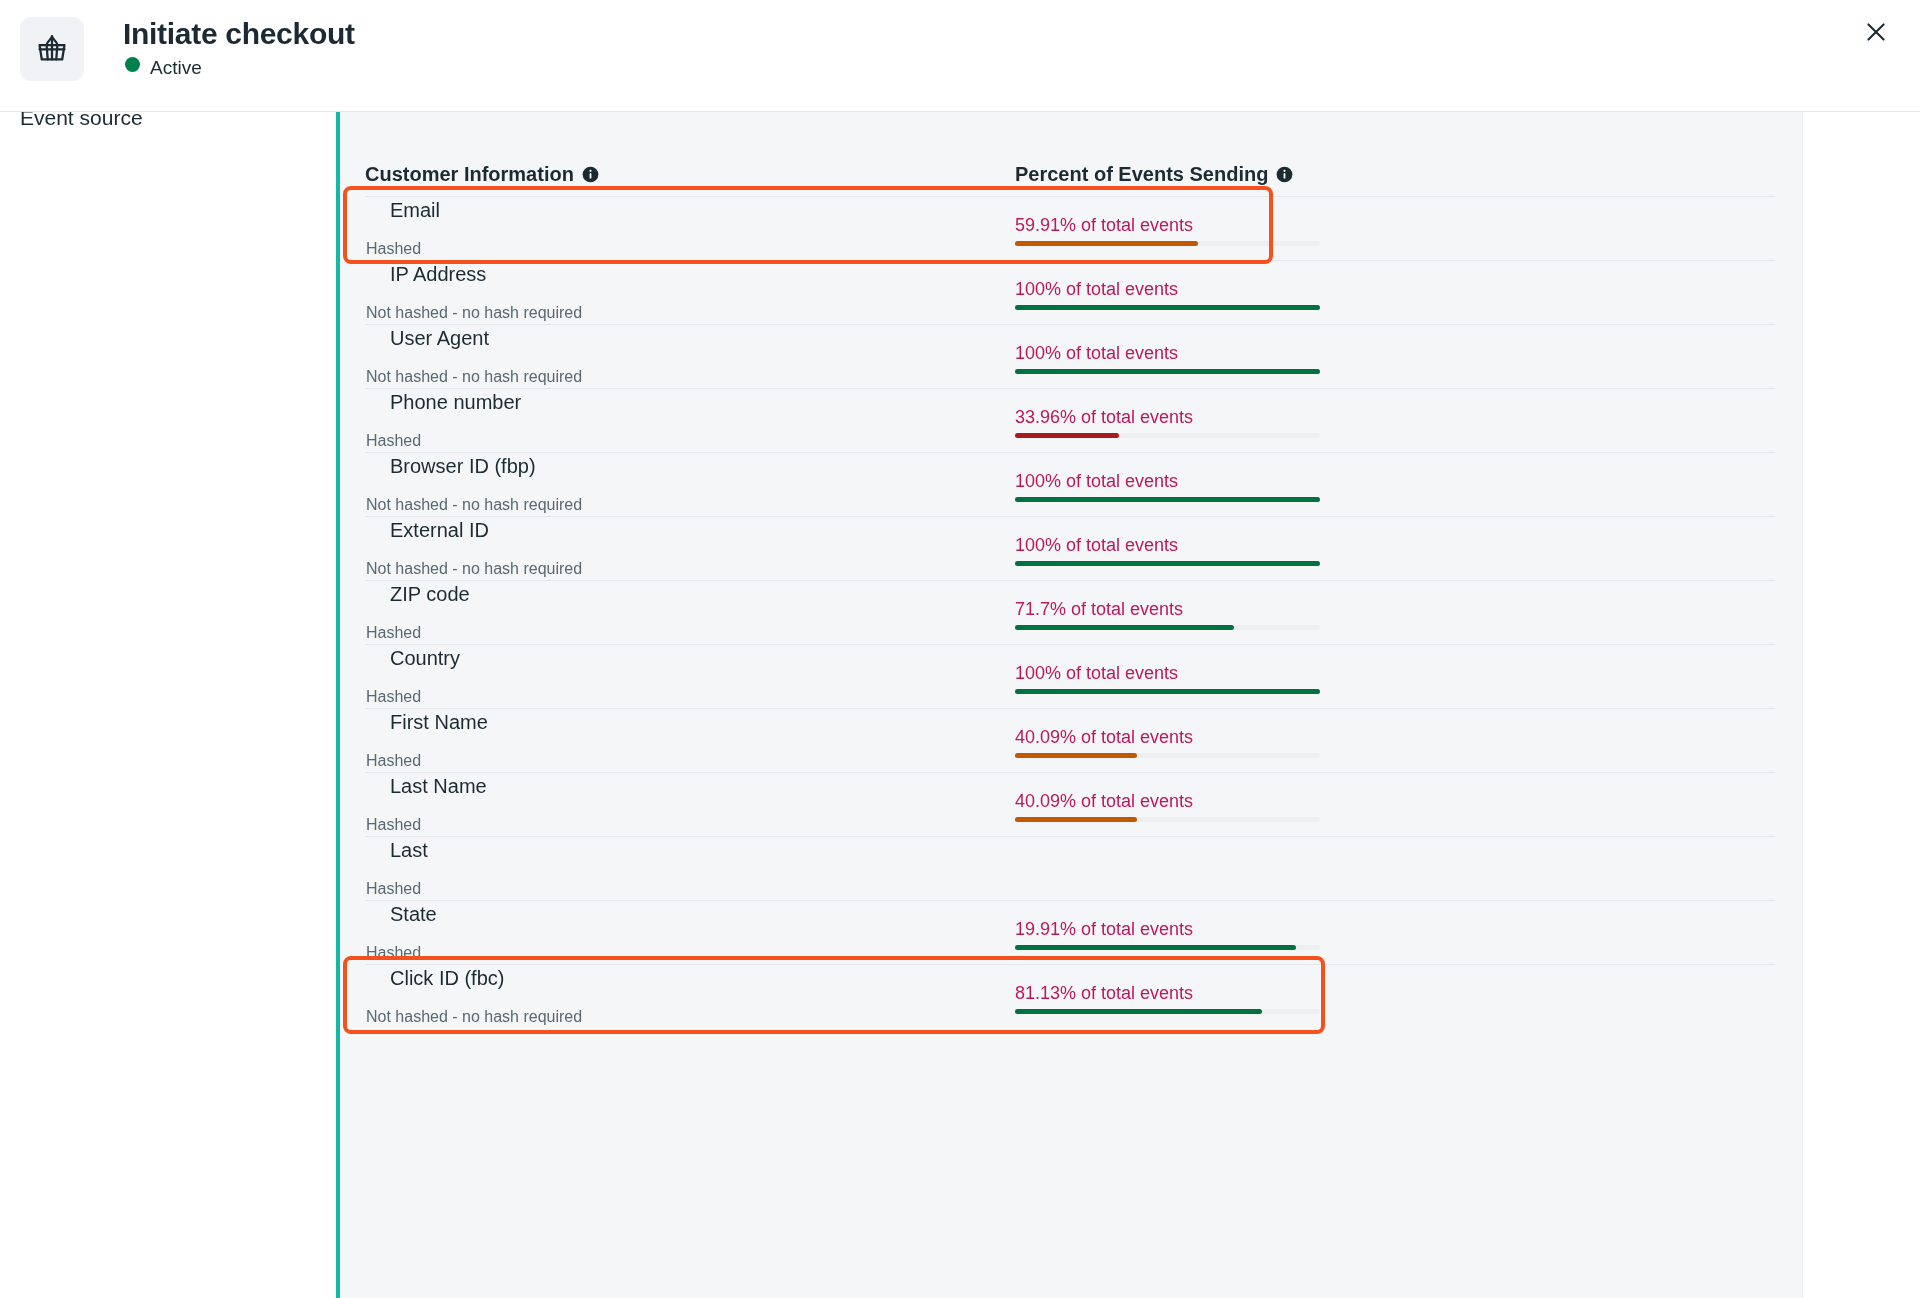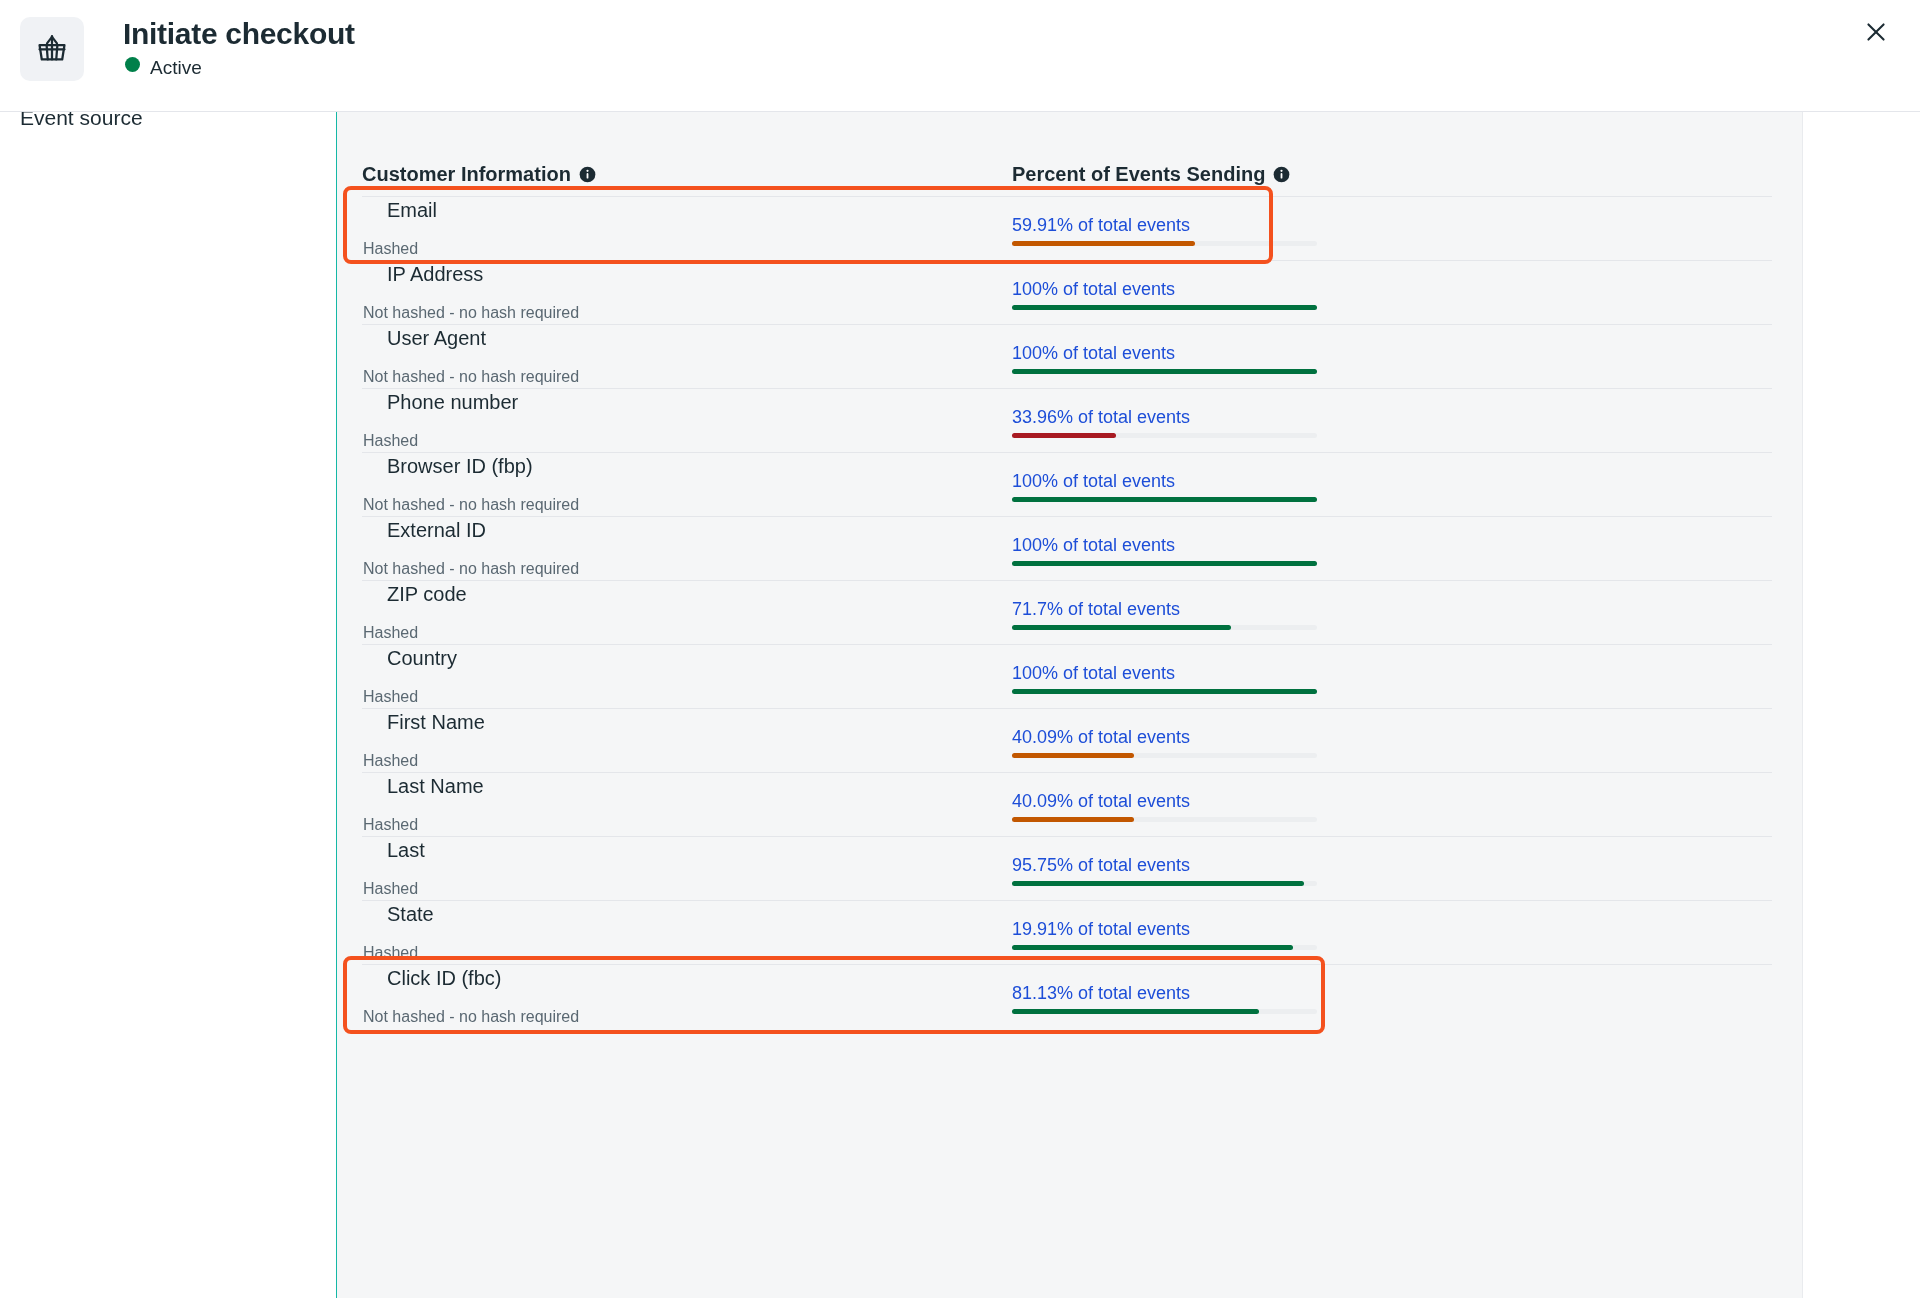--- a/index.html
+++ b/index.html
@@ -100,21 +100,21 @@
   }
 
   
   .panel {
     position: absolute;
     left: 336px;
     top: 112px;
     width: 1467px;
     height: 1186px;
     background: #f5f6f7;
-    border-left: 1px solid #14b8a6;
+    border-left: 4px solid #14b8a6;
     border-right: 1px solid #e9ebee;
     overflow: hidden;
   }
 
   .table-wrap {
     position: absolute;
     left: 25px;
     top: 0px;
     width: 1410px;
   }
@@ -175,21 +175,21 @@
     margin-top: 15px;
   }
 
   .row-right {
     width: 440px;
     padding-top: 2px;
   }
 
   .pct-text {
     font-size: 18px;
-    color: #1d4ed8;
+    color: #be185d;
     line-height: 22px;
     margin-bottom: 5px;
   }
 
   .bar-track {
     position: relative;
     width: 305px;
     height: 5px;
     border-radius: 3px;
     background: #eceef0;
@@ -406,26 +406,20 @@
               <div class="bar-track">
                 <div class="bar-fill" style="width: 40.09%; background: rgb(194, 87, 0);"></div>
               </div>
             </div>
           </div>
           <div class="row">
             <div class="row-left">
               <div class="row-title">Last</div>
               <div class="row-sub">Hashed</div>
             </div>
-            <div class="row-right">
-              <div class="pct-text">95.75% of total events</div>
-              <div class="bar-track">
-                <div class="bar-fill" style="width: 95.75%; background: rgb(0, 113, 63);"></div>
-              </div>
-            </div>
           </div>
           <div class="row">
             <div class="row-left">
               <div class="row-title">State</div>
               <div class="row-sub">Hashed</div>
             </div>
             <div class="row-right">
               <div class="pct-text">19.91% of total events</div>
               <div class="bar-track">
                 <div class="bar-fill" style="width: 91.98%; background: rgb(0, 113, 63);"></div>

